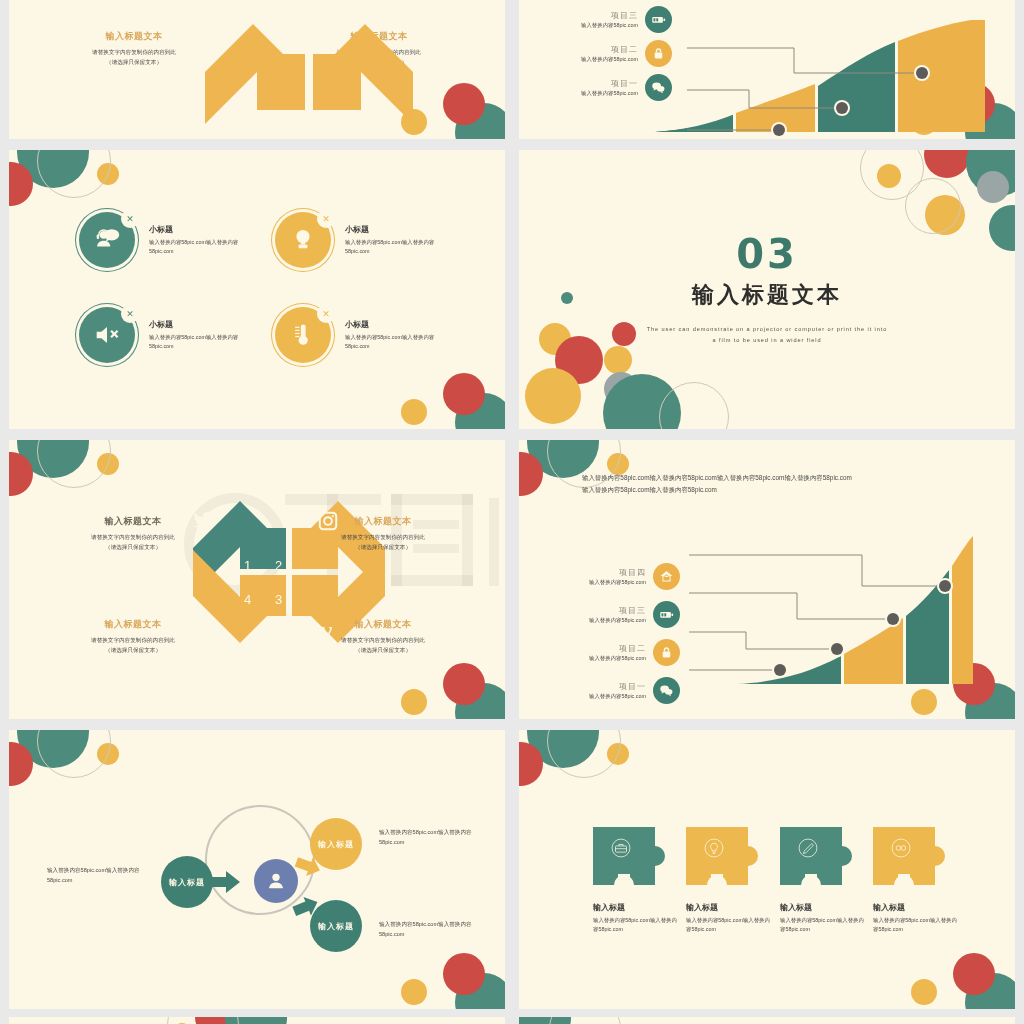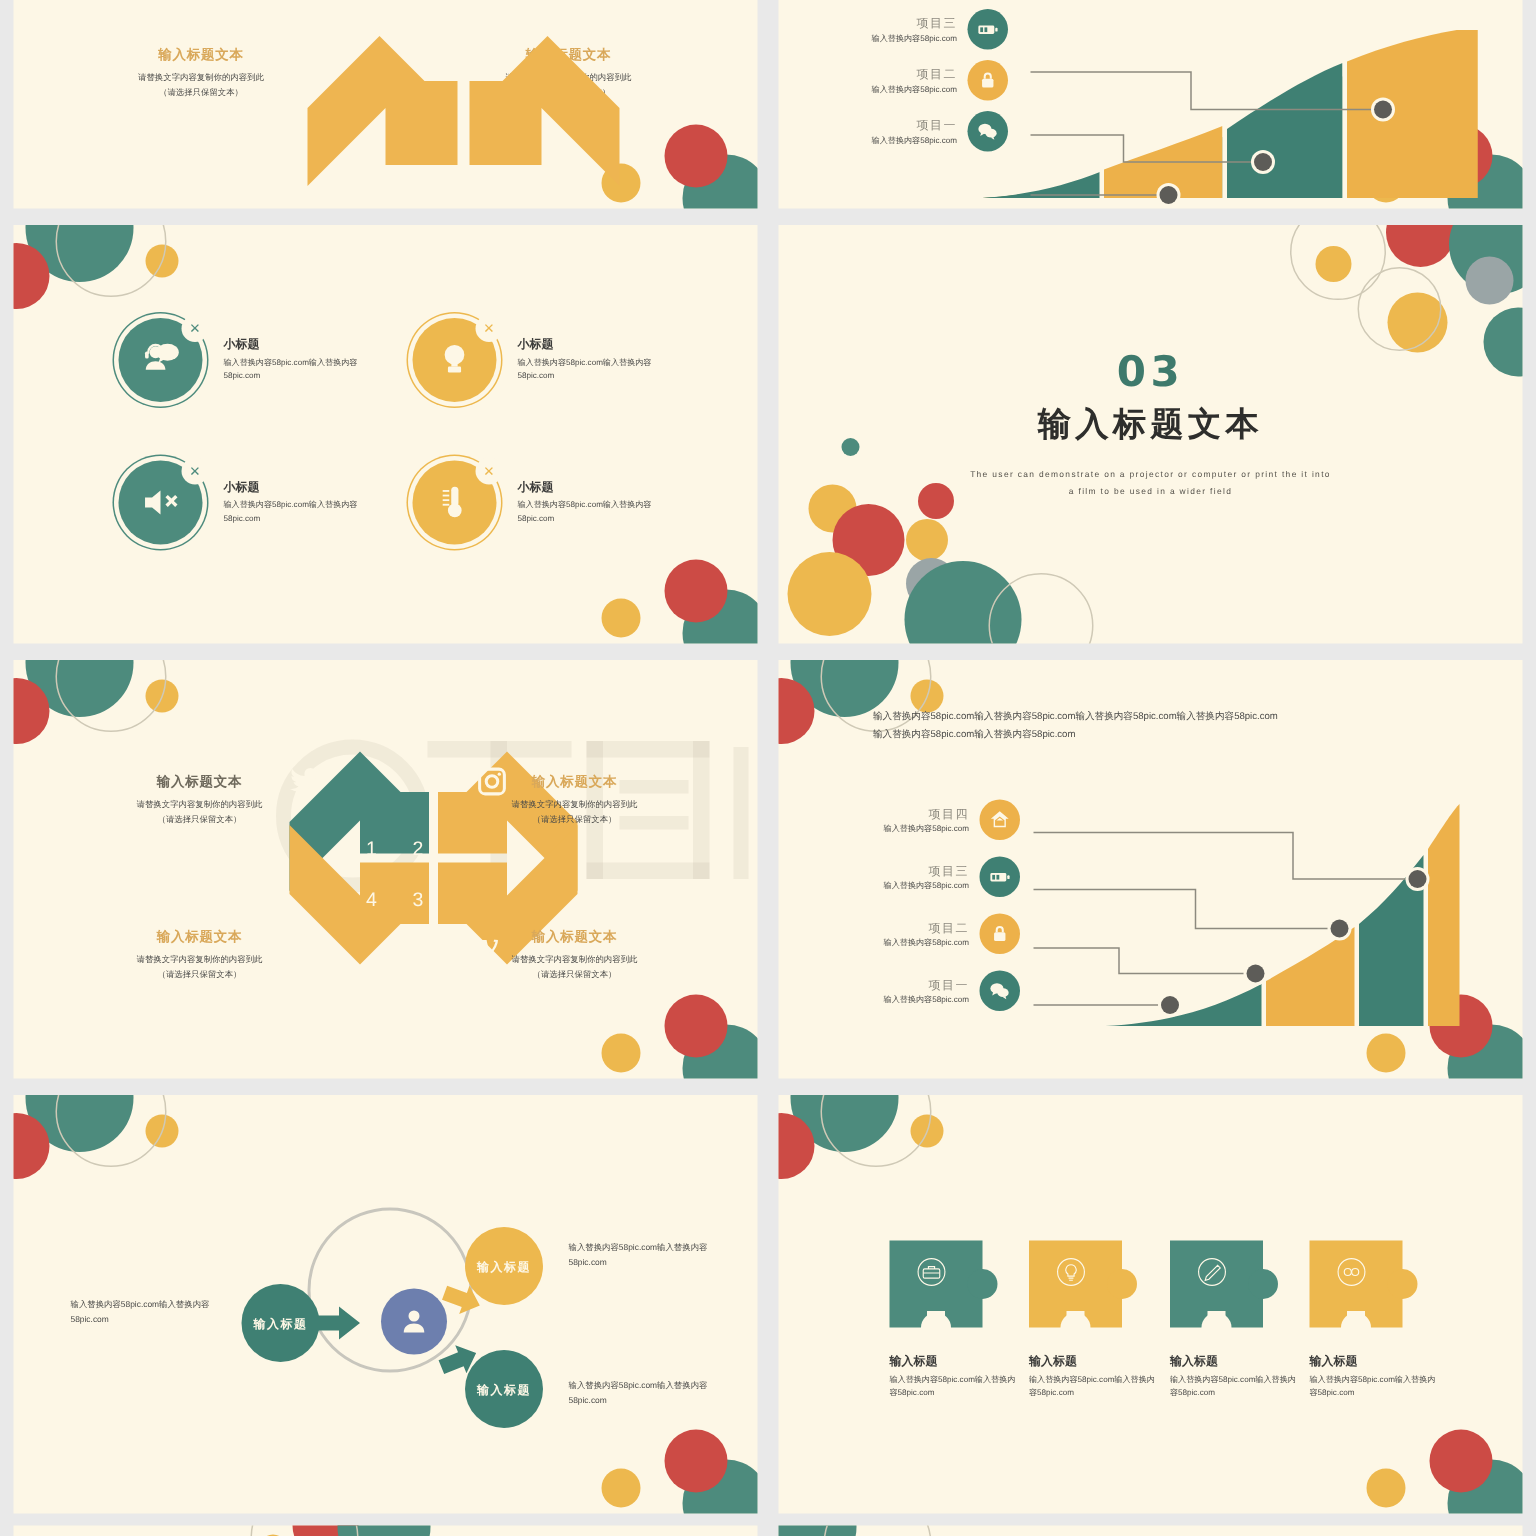--- a/index.html
+++ b/index.html
@@ -62,21 +62,21 @@
     border-radius:50%; background:#fdf7e6;
     display:flex; align-items:center; justify-content:center;
     font-size:9px; font-weight:bold; line-height:1;
   }
   .circ.green .xbadge { color:#4d8b7d; }
   .circ.yellow .xbadge { color:#edb84e; }
   .circ-text { margin-left: 14px; width: 112px; }
 
   
   .sec-num {
-    color:#3e7a6c; font-size: 28px; font-weight: bold;
+    color:#3e7a6c; font-size: 40px; font-weight: bold;
     letter-spacing: 3px; text-align:center; line-height:1;
     font-family:"DejaVu Sans", sans-serif;
   }
   .sec-title {
     color:#2e2e2c; font-size: 22px; font-weight:bold;
     letter-spacing: 3px; text-align:center; margin-top:6px;
   }
   .sec-sub {
     color:#55524b; font-size: 5.6px; text-align:center;
     letter-spacing:.9px; line-height:1.9; margin-top: 14px;
@@ -466,21 +466,21 @@
         <path d="M42,96 L99,96 L99,113 L190,113"></path>
         <path d="M42,57 L150,57 L150,83 L246,83"></path>
         <path d="M42,19 L215,19 L215,50 L298,50"></path>
       </g>
     </svg>
     <div class="nodeDot" style="left:255px;top:224px"></div>
     <div class="nodeDot" style="left:312px;top:203px"></div>
     <div class="nodeDot" style="left:368px;top:173px"></div>
     <div class="nodeDot" style="left:420px;top:140px"></div>
 
-    <div class="chart-rows" style="left:48px;top:87px">
+    <div class="chart-rows" style="left:48px;top:117px">
       <div class="crow" style="height:38px">
         <div class="lbl">
             <div class="t">项目四</div>
         <div class="s">输入替换内容58pic.com</div>
           </div>
         <div class="cicon yellow">
           <svg width="15" height="15" viewBox="0 0 24 24" fill="#fdf7e6">
               <path d="M12 3L2.5 11h3v9h13v-9h3z"></path>
               <path d="M12 8.5L7 12.5v6h10v-6z" fill="#edb14a"></path>
               <path d="M12 10l3.6 2.8h-7.2z"></path>

